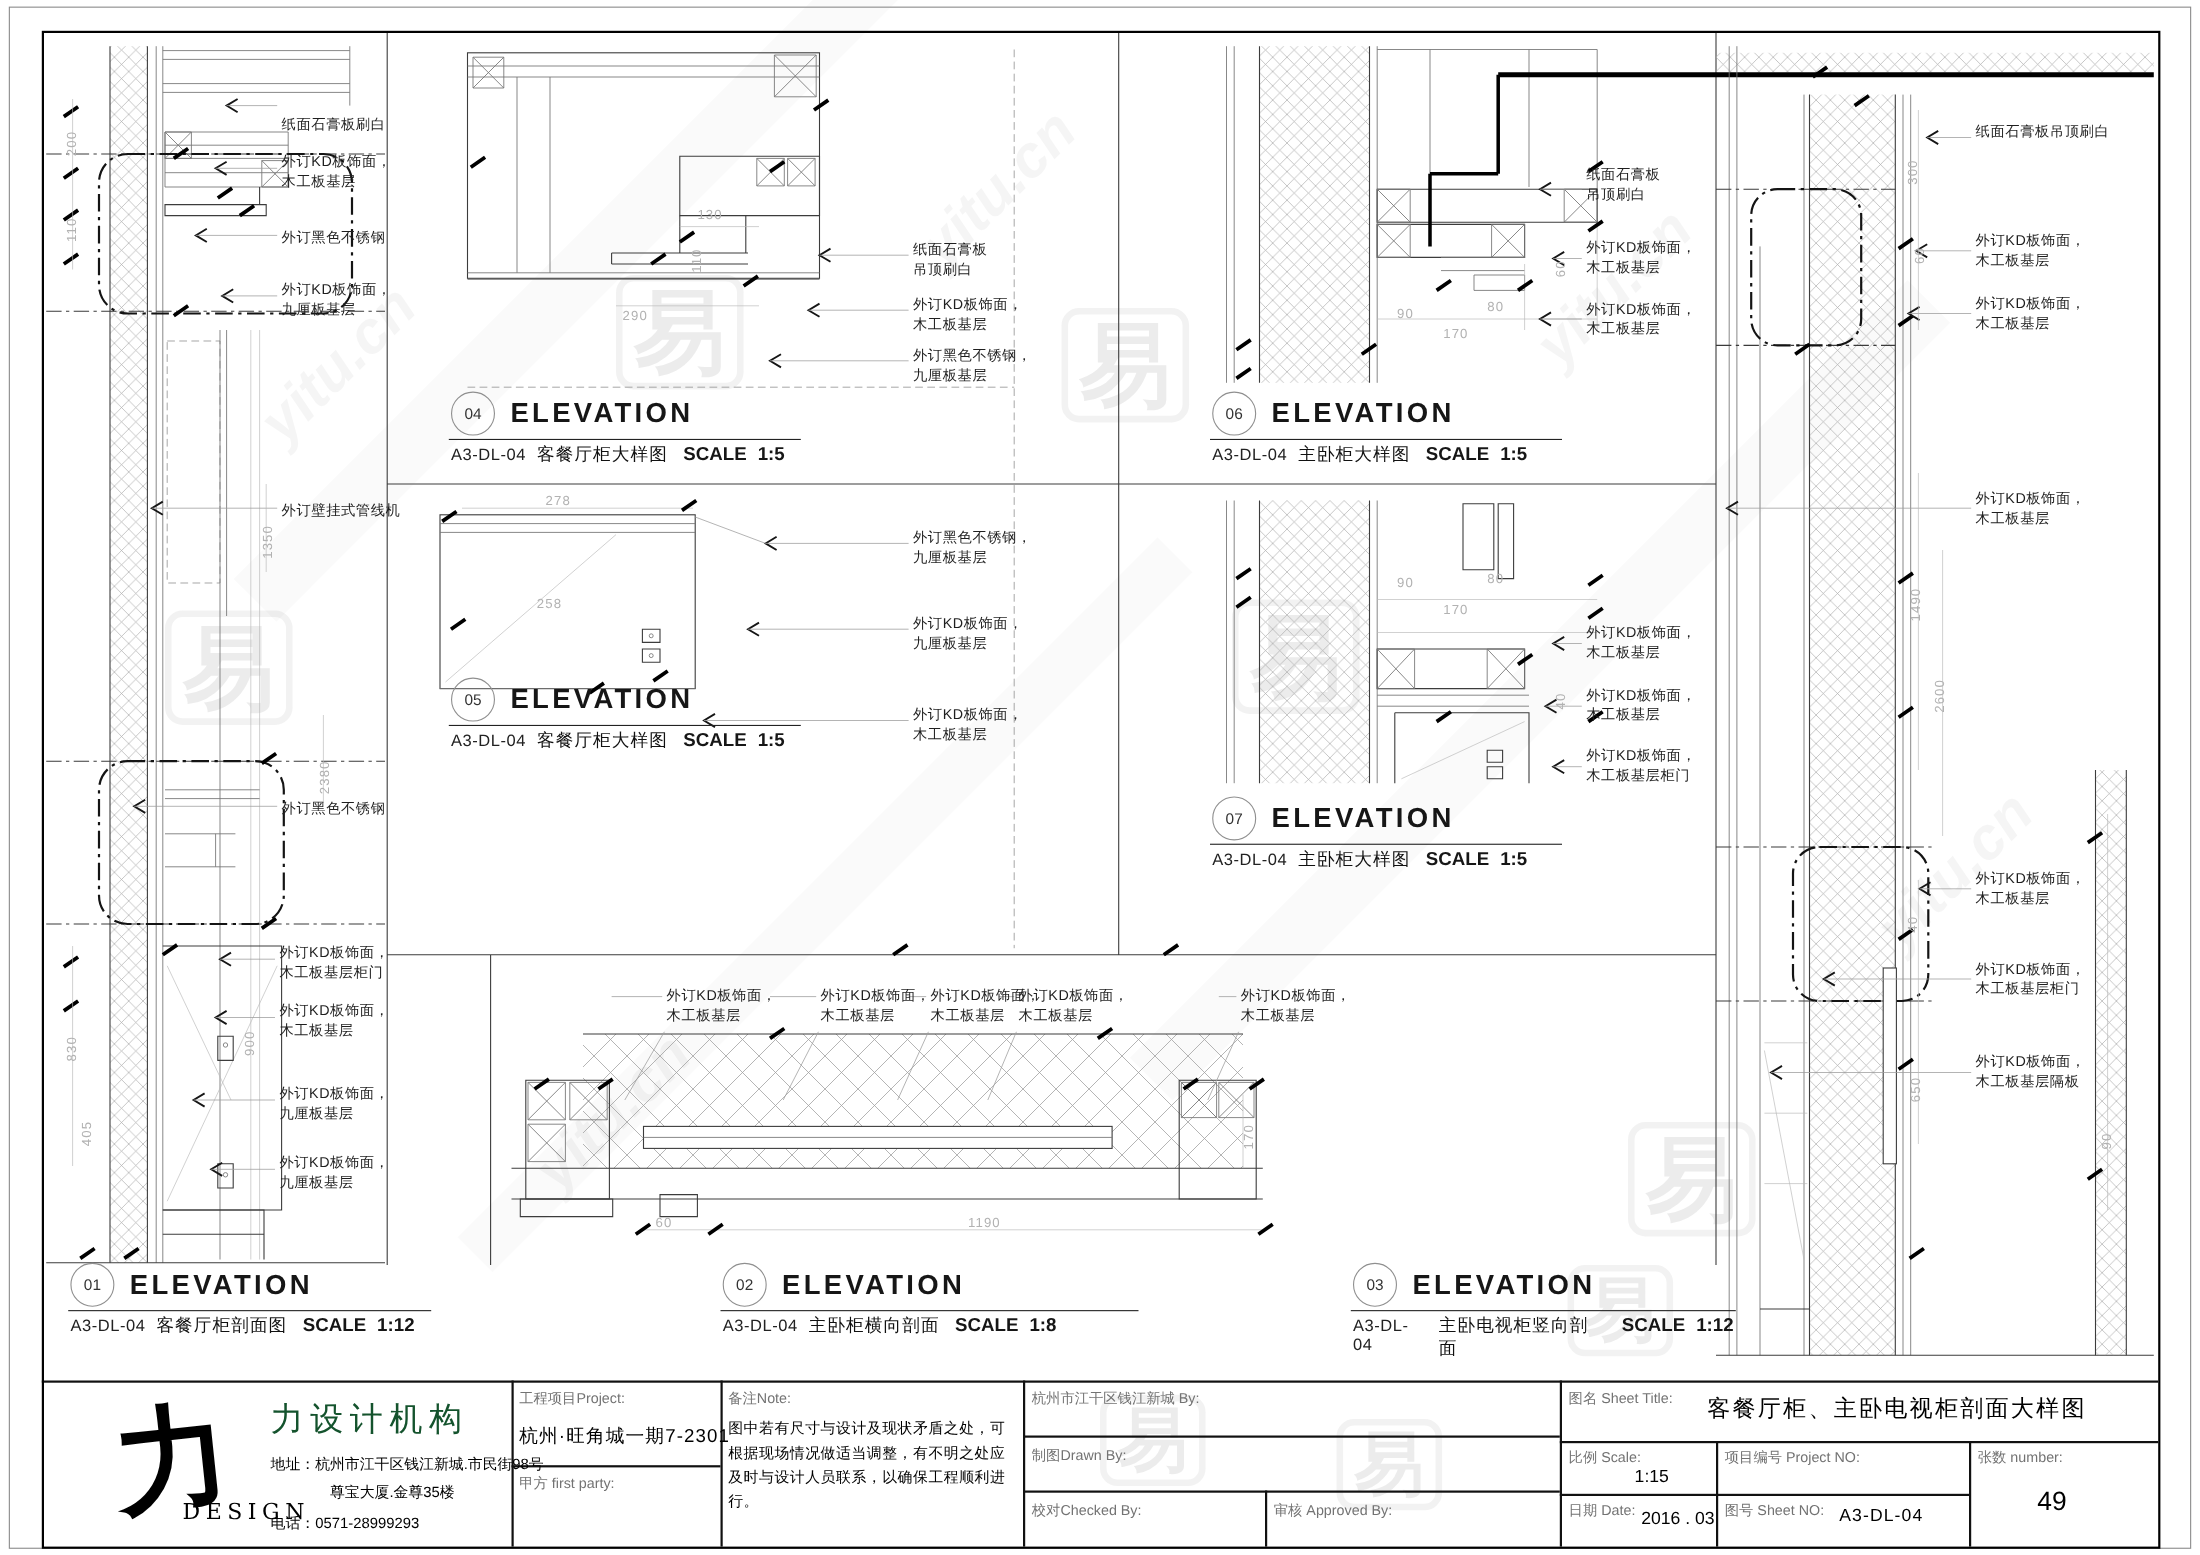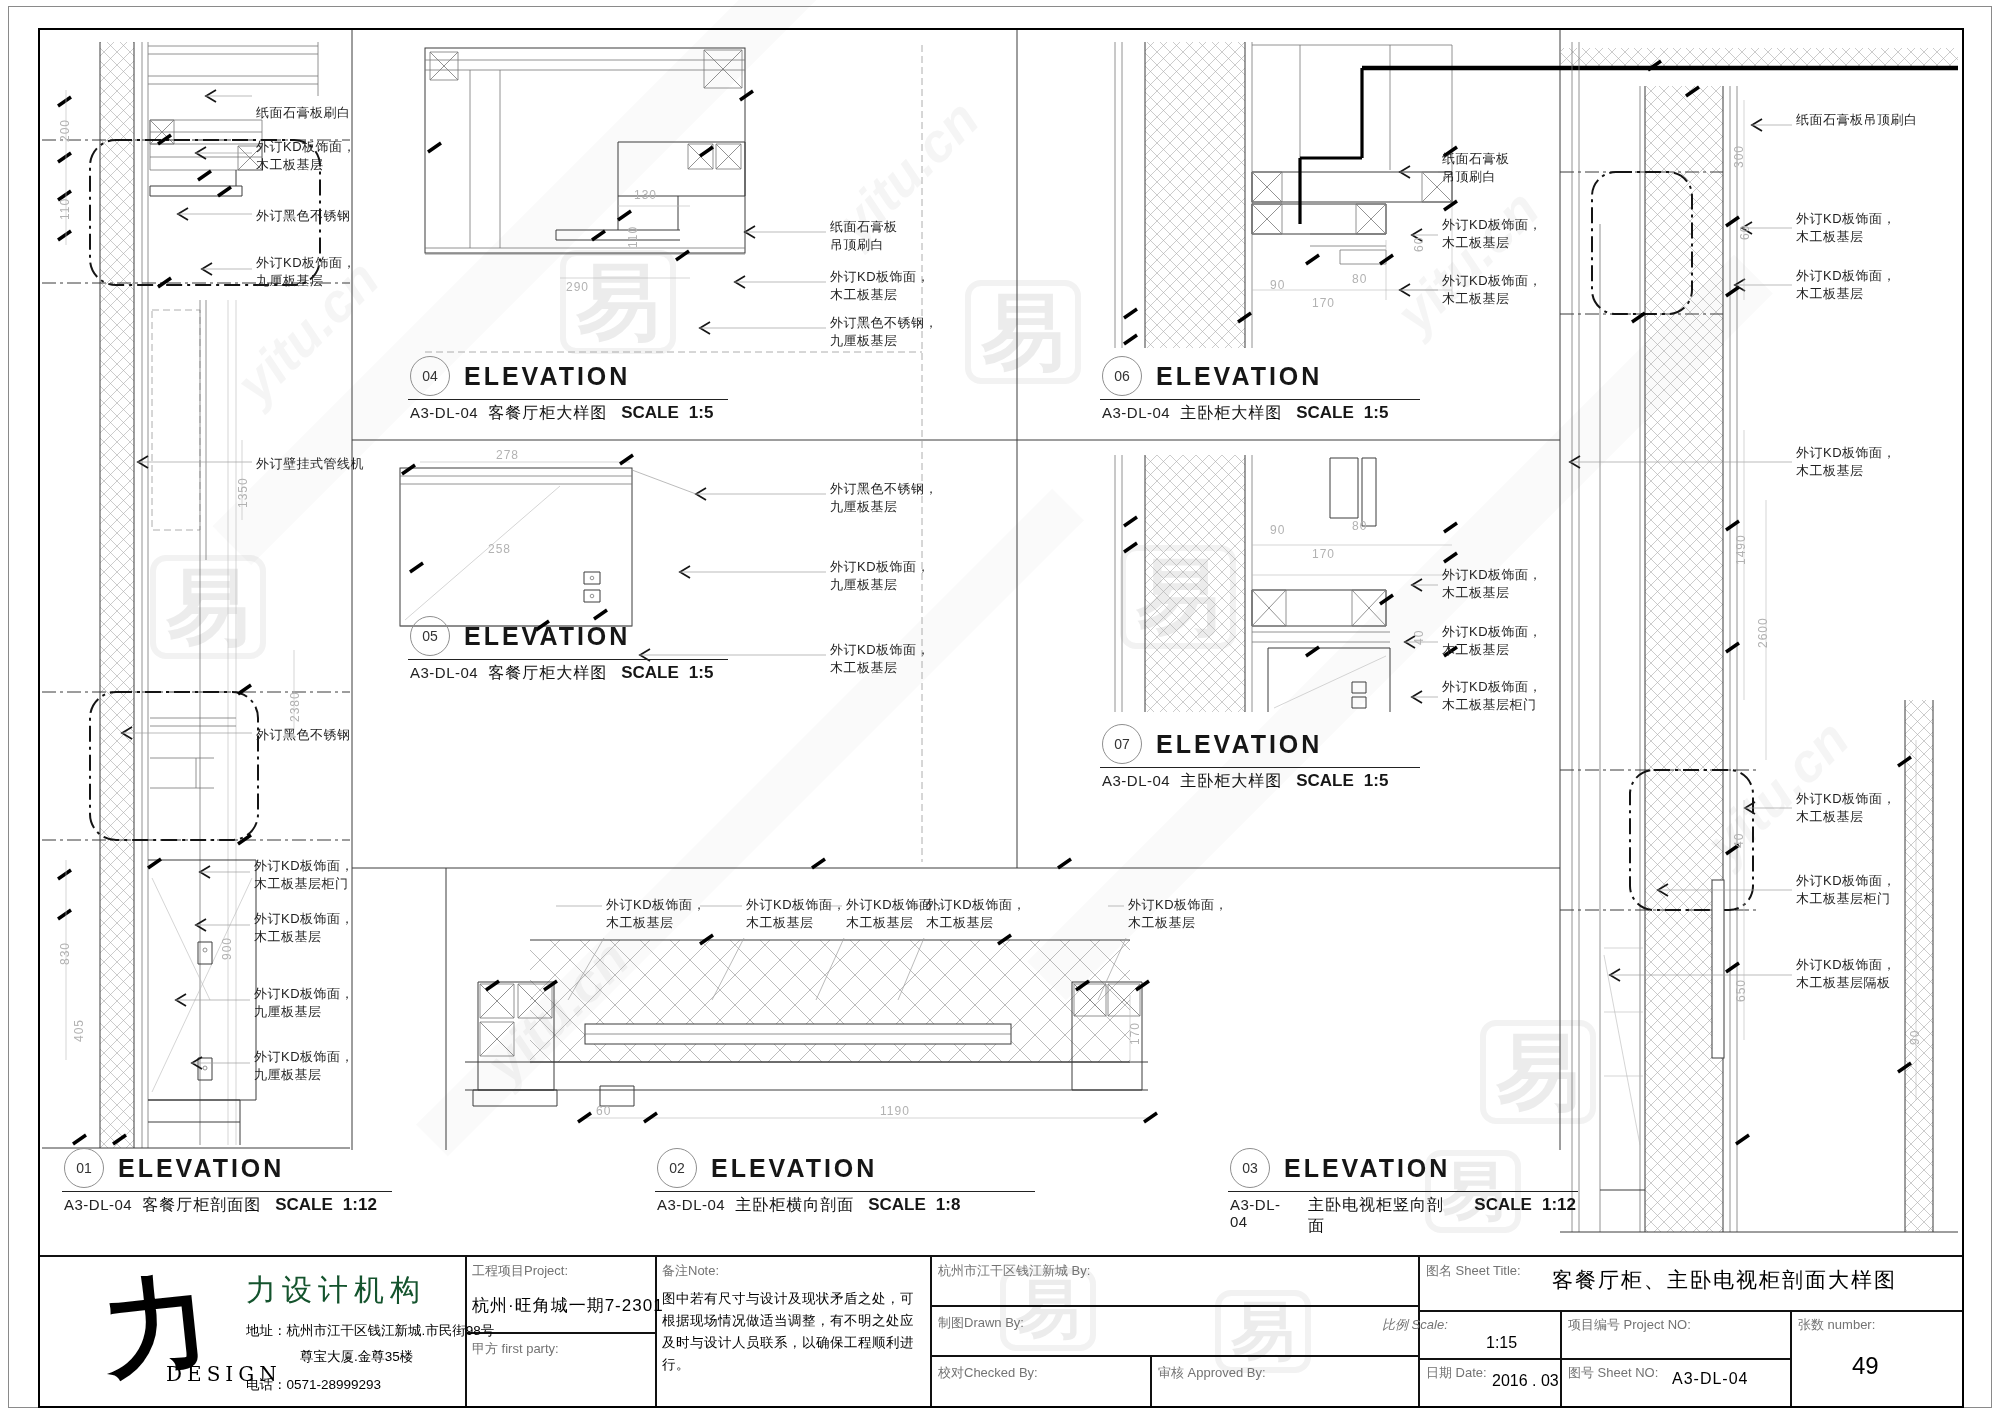--- a/index.html
+++ b/index.html
@@ -505,21 +505,21 @@
     <div class="tb-label" style="left:662px;top:1262px;">备注Note:</div>
     <div class="note-par" style="left:662px;top:1288px;">图中若有尺寸与设计及现状矛盾之处，可根据现场情况做适当调整，有不明之处应及时与设计人员联系，以确保工程顺利进行。</div>
 
     <div class="tb-label" style="left:938px;top:1262px;">杭州市江干区钱江新城 By:</div>
     <div class="tb-label" style="left:938px;top:1314px;">制图Drawn By:</div>
     <div class="tb-label" style="left:938px;top:1364px;">校对Checked By:</div>
     <div class="tb-label" style="left:1158px;top:1364px;">审核 Approved By:</div>
 
     <div class="tb-label" style="left:1426px;top:1262px;">图名 Sheet Title:</div>
     <div class="tb-value" style="left:1552px;top:1266px;font-size:21px;letter-spacing:2px;">客餐厅柜、主卧电视柜剖面大样图</div>
-    <div class="tb-label" style="left:1382px;top:1316px;font-style:italic;">比例 Scale:</div>
+    <div class="tb-label" style="left:1426px;top:1316px;">比例 Scale:</div>
     <div class="tb-value" style="left:1486px;top:1334px;font-size:16px;">1:15</div>
     <div class="tb-label" style="left:1568px;top:1316px;">项目编号 Project NO:</div>
     <div class="tb-label" style="left:1798px;top:1316px;">张数 number:</div>
     <div class="tb-value" style="left:1852px;top:1352px;font-size:24px;">49</div>
     <div class="tb-label" style="left:1426px;top:1364px;">日期 Date:</div>
     <div class="tb-value" style="left:1492px;top:1372px;font-size:16px;">2016 . 03</div>
     <div class="tb-label" style="left:1568px;top:1364px;">图号 Sheet NO:</div>
     <div class="tb-value" style="left:1672px;top:1370px;font-size:16px;letter-spacing:1px;">A3-DL-04</div>
   </div>
 

